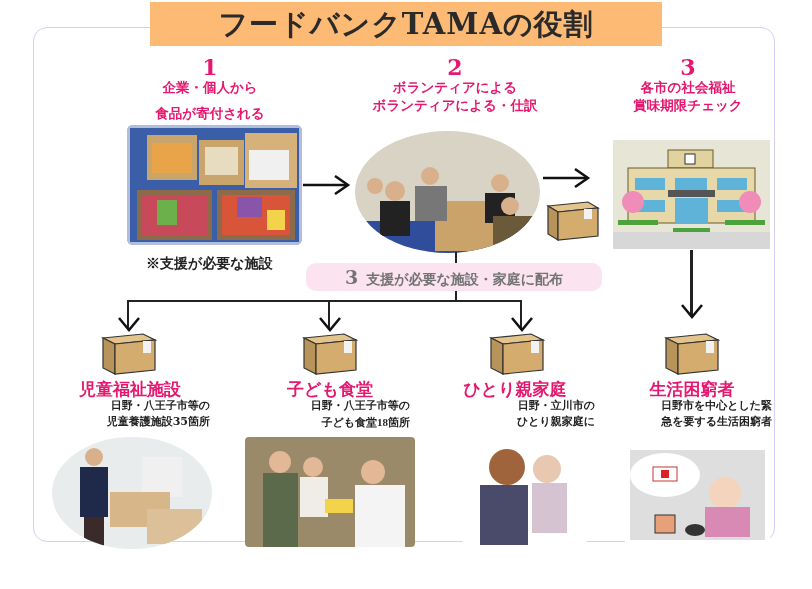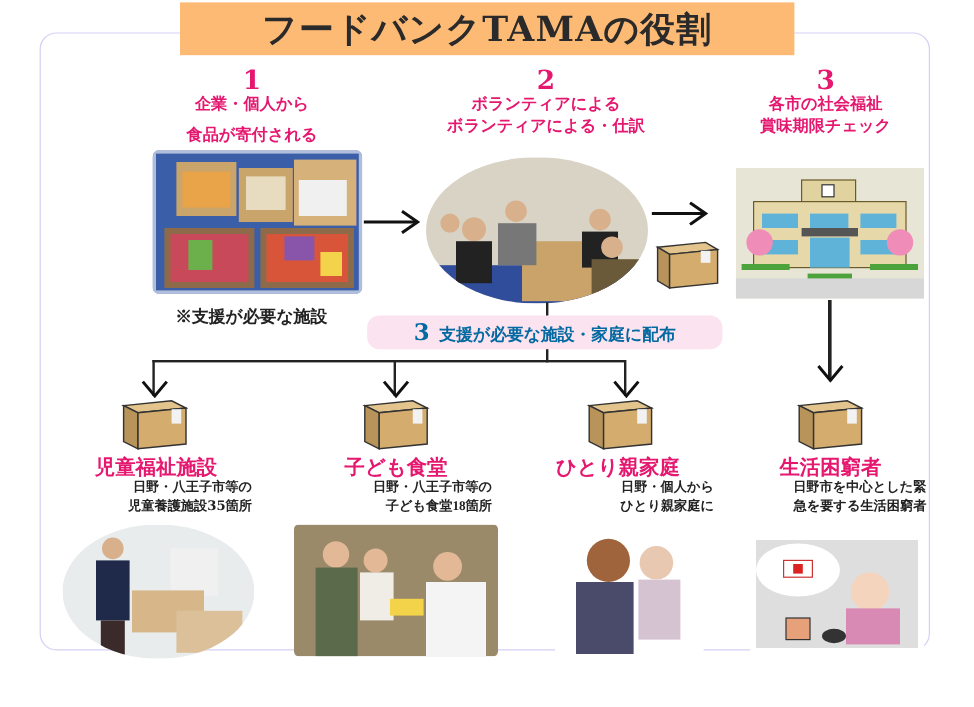--- a/index.html
+++ b/index.html
@@ -10,21 +10,21 @@
   .title { position:absolute; left:150px; top:2px; width:512px; height:44px;
            background:#fdba74; text-align:center; font-size:29px; font-weight:bold;
            color:#2a2a2a; letter-spacing:1px; line-height:44px; }
   .step-num { position:absolute; font-size:22px; line-height:22px; text-align:center; font-weight:bold; color:#e5176f; }
   .step-txt { position:absolute; font-size:13.5px; line-height:18px; text-align:center; font-weight:bold; color:#e5176f; white-space:nowrap; }
   .arrow-line { position:absolute; background:#222; }
   .photo { position:absolute; overflow:hidden; }
   .note { position:absolute; font-size:14px; font-weight:bold; color:#222; }
   .pill { position:absolute; left:306px; top:263px; width:296px; height:28px;
           background:#fbe3ef; border-radius:10px; text-align:center; line-height:28px;
-          font-size:14px; font-weight:bold; color:#0369a1; white-space:nowrap; }
+          font-size:14px; font-weight:bold; color:#737373; white-space:nowrap; }
   .pill .n { font-size:19px; margin-right:8px; }
   .dest-title { position:absolute; font-size:17px; font-weight:bold; color:#e5176f; text-align:center; white-space:nowrap; }
   .dest-desc { position:absolute; font-size:11px; line-height:16px; font-weight:bold; color:#222; text-align:right; white-space:nowrap; }
   .box { position:absolute; width:58px; height:46px; }
 </style>
 </head>
 <body>
 
 <div class="frame"></div>
 <div class="title">フードバンクTAMAの役割</div>
@@ -165,21 +165,21 @@
 
 <div class="dest-title" style="left:60px;top:378px;width:140px;">児童福祉施設</div>
 <div class="dest-desc" style="left:50px;top:398px;width:160px;">日野・八王子市等の</div>
 <div class="dest-desc" style="left:50px;top:414px;width:160px;">児童養護施設35箇所</div>
 
 <div class="dest-title" style="left:260px;top:378px;width:140px;">子ども食堂</div>
 <div class="dest-desc" style="left:250px;top:398px;width:160px;">日野・八王子市等の</div>
 <div class="dest-desc" style="left:250px;top:414px;width:160px;font-family:Liberation Serif, serif;">子ども食堂18箇所</div>
 
 <div class="dest-title" style="left:445px;top:378px;width:140px;">ひとり親家庭</div>
-<div class="dest-desc" style="left:435px;top:398px;width:160px;">日野・個人から</div>
+<div class="dest-desc" style="left:435px;top:398px;width:160px;">日野・立川市の</div>
 <div class="dest-desc" style="left:435px;top:414px;width:160px;">ひとり親家庭に</div>
 
 <div class="dest-title" style="left:622px;top:378px;width:140px;">生活困窮者</div>
 <div class="dest-desc" style="left:612px;top:398px;width:160px;">日野市を中心とした緊</div>
 <div class="dest-desc" style="left:612px;top:414px;width:160px;">急を要する生活困窮者</div>
 
 <div class="photo" style="left:52px;top:437px;width:160px;height:112px;border-radius:50%;">
   <svg width="160" height="112">
     <rect width="160" height="112" fill="#e8ecec"></rect>
     <rect x="90" y="20" width="40" height="40" fill="#f0f0f0"></rect>

